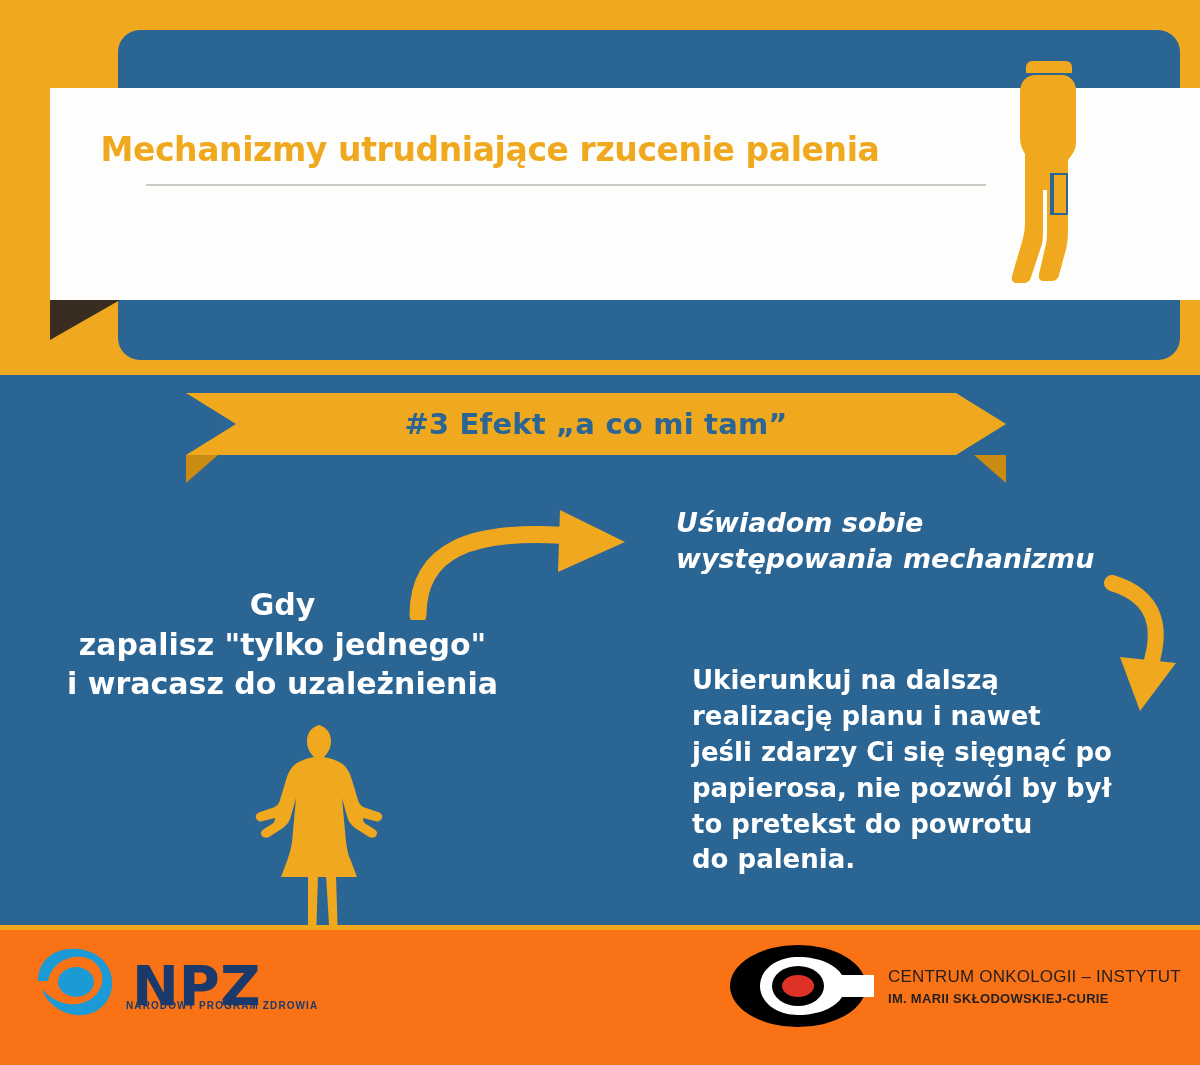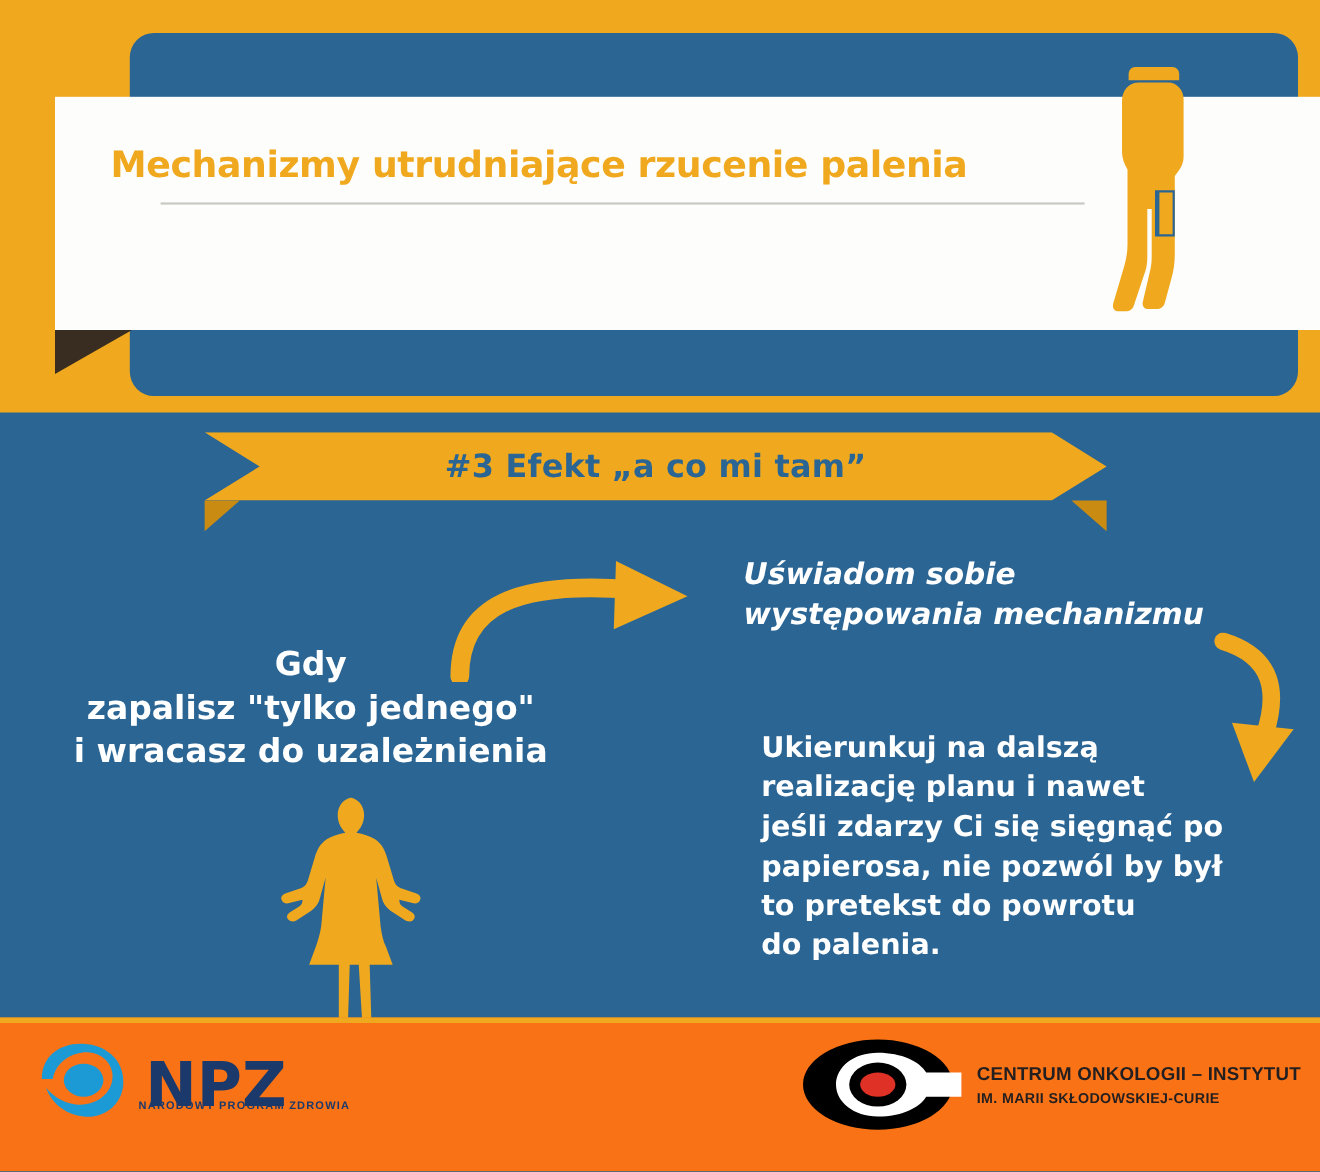--- a/index.html
+++ b/index.html
@@ -204,21 +204,21 @@
     color: #231f20;
     line-height: 1.45;
     font-family: "Liberation Sans", sans-serif;
   }
 
   .coi-logo { position: absolute; left: 728px; top: 18px; width: 150px; height: 86px; }
   .coi-name {
     position: absolute;
     left: 888px; top: 42px;
     font-size: 17px;
-    font-weight: bold;
+    font-weight: normal;
     color: #231f20;
     letter-spacing: 0.2px;
   }
   .coi-sub {
     position: absolute;
     left: 888px; top: 66px;
     font-size: 13px;
     font-weight: bold;
     color: #231f20;
     letter-spacing: 0.3px;

